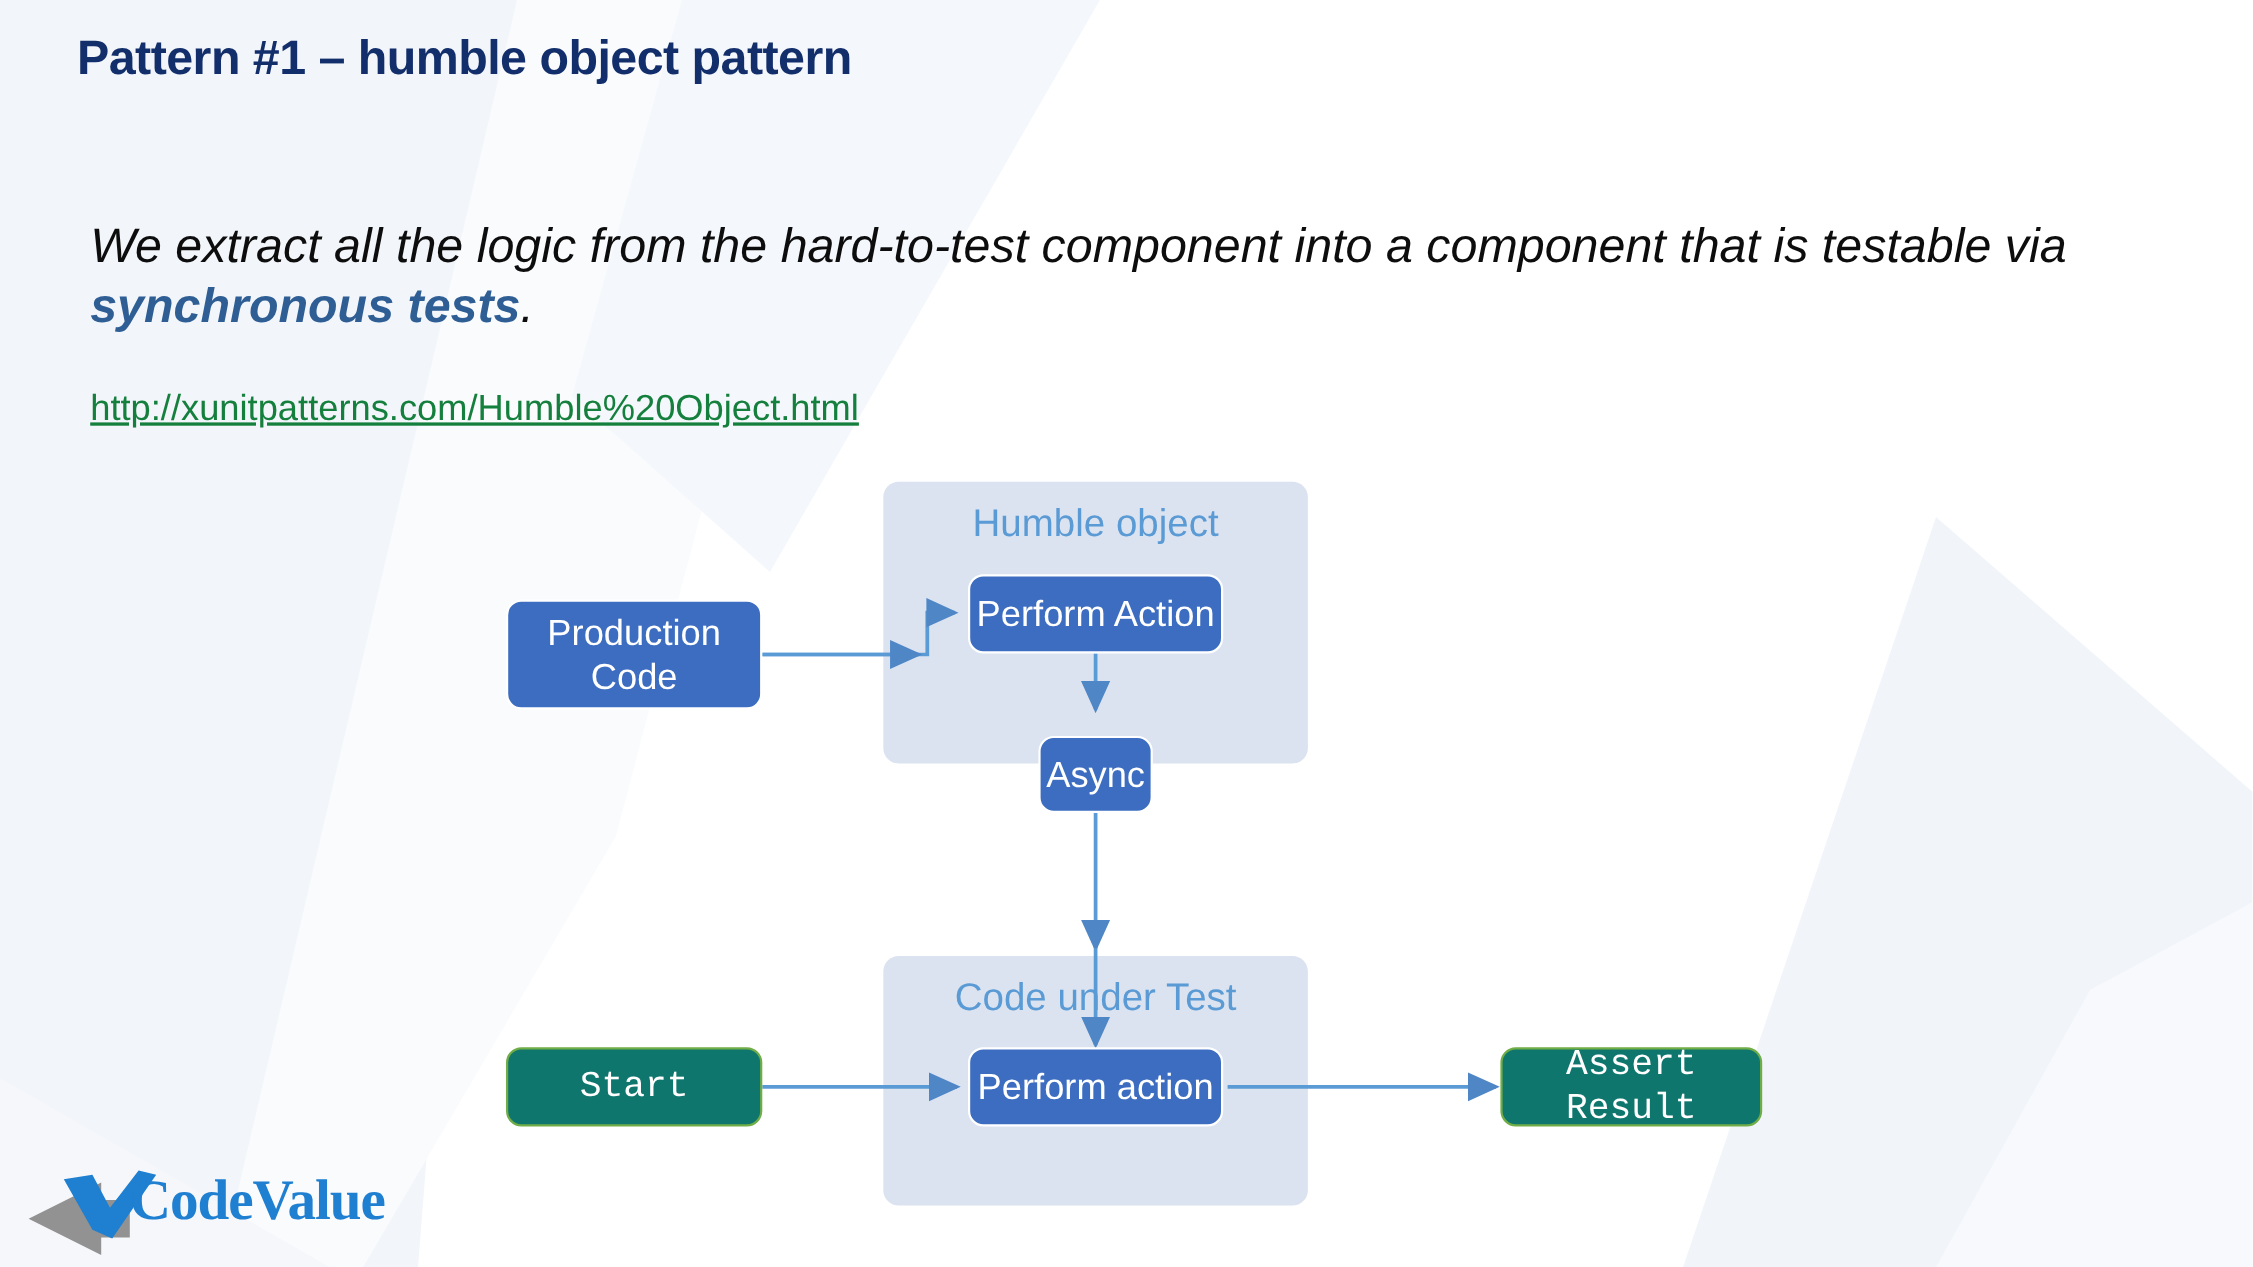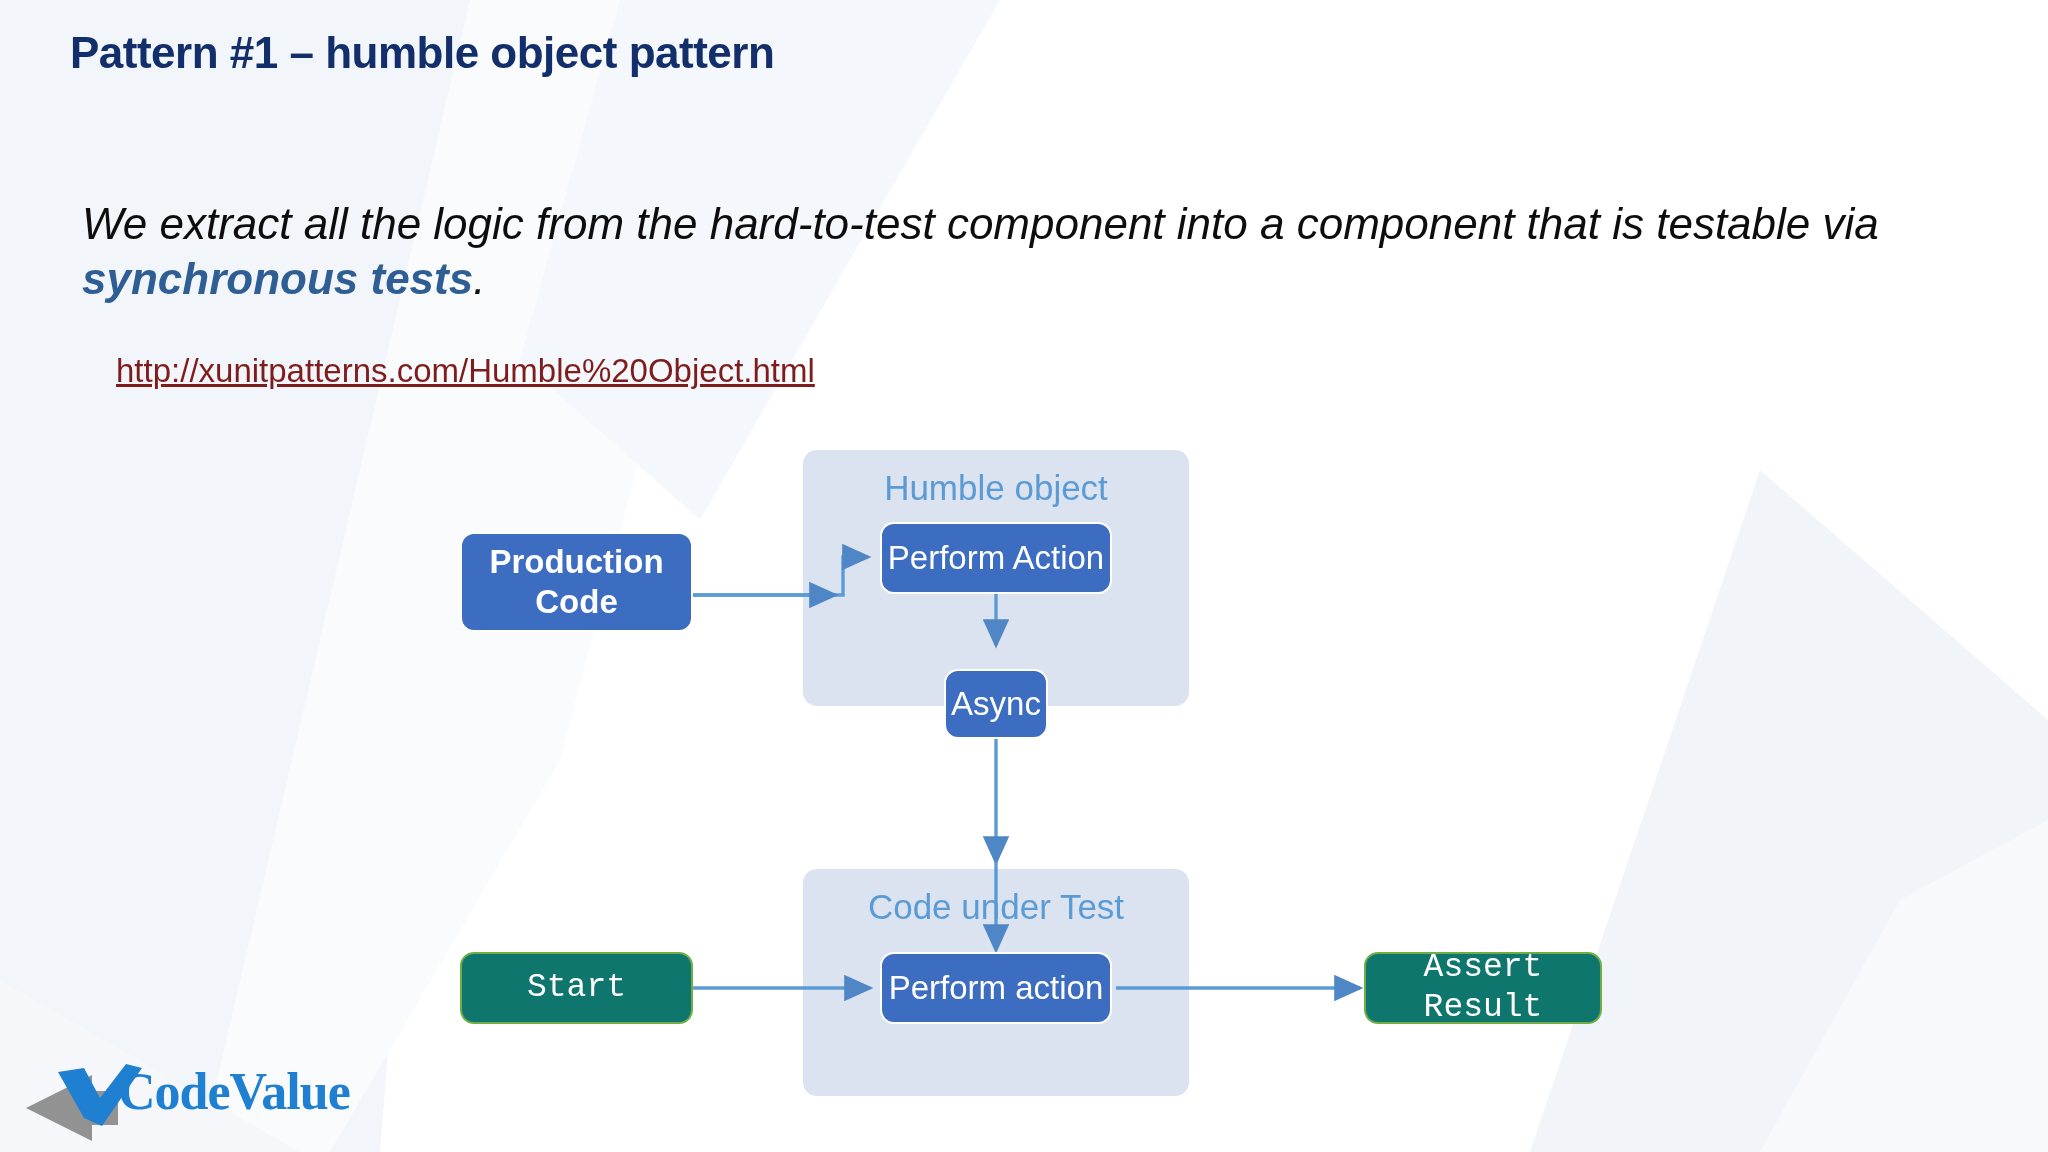--- a/index.html
+++ b/index.html
@@ -53,25 +53,24 @@
     font-weight: bold;
     color: #2E5E94;
   }
 
   
   .link {
     position: absolute;
     left: 82px;
     top: 352px;
     font-size: 33px;
-    color: #7f1d1d;
+    color: #15803d;
     text-decoration: underline;
     white-space: nowrap;
     cursor: pointer;
-    margin-left: 34px;
   }
 
   
   .diagram {
     position: absolute;
     left: 0;
     top: 0;
     width: 2048px;
     height: 1152px;
   }
@@ -151,21 +150,21 @@
   <div class="title">Pattern #1 – humble object pattern</div>
 
   <div class="body-text">
     <span>We extract all the logic from the hard-to-test component into a component that is testable via </span><span class="accent">synchronous tests</span><span>.</span>
   </div>
 
   <a class="link" href="#">http://xunitpatterns.com/Humble%20Object.html</a>
 
   <div class="diagram">
 
-    <div class="group-box" style="left:803px; top:450px; width:386px; height:256px;">
+    <div class="group-box" style="left:803px; top:438px; width:386px; height:256px;">
       <div class="group-label">Humble object</div>
     </div>
 
     <div class="group-box" style="left:803px; top:869px; width:386px; height:227px;">
       <div class="group-label">Code under Test</div>
     </div>
 
     <svg class="arrows" viewBox="0 0 2048 1152" xmlns="http://www.w3.org/2000/svg">
       <defs>
         <marker id="ah" markerWidth="9" markerHeight="9" refX="7.6" refY="4.5" orient="auto" markerUnits="strokeWidth">
@@ -179,21 +178,21 @@
       <path d="M996,594 L996,645" fill="none" stroke="#5B9BD5" stroke-width="3.4" marker-end="url(#ah)"></path>
 
       <path d="M996,710 L996,862" fill="none" stroke="#5B9BD5" stroke-width="3.4" marker-end="url(#ah)"></path>
       <path d="M996,862 L996,950" fill="none" stroke="#5B9BD5" stroke-width="3.4" marker-end="url(#ah)"></path>
 
       <path d="M693,988 L870,988" fill="none" stroke="#5B9BD5" stroke-width="3.4" marker-end="url(#ah)"></path>
 
       <path d="M1116,988 L1360,988" fill="none" stroke="#5B9BD5" stroke-width="3.4" marker-end="url(#ah)"></path>
     </svg>
 
-    <div class="node blue" style="left:460px; top:532px; width:233px; height:100px; padding:0 26px;font-weight:bold;">
+    <div class="node blue" style="left:460px; top:545px; width:233px; height:100px; padding:0 26px;">
       <span>Production Code</span>
     </div>
 
     <div class="node blue" style="left:880px; top:522px; width:232px; height:72px;">
       <span>Perform Action</span>
     </div>
 
     <div class="node blue" style="left:944px; top:645px; width:104px; height:70px;margin-top:24px;">
       <span>Async</span>
     </div>

